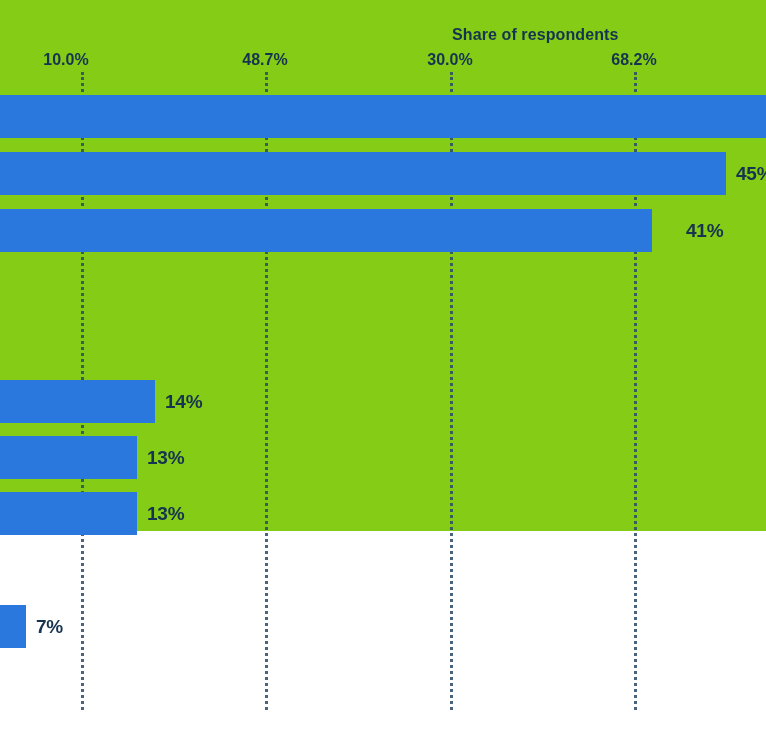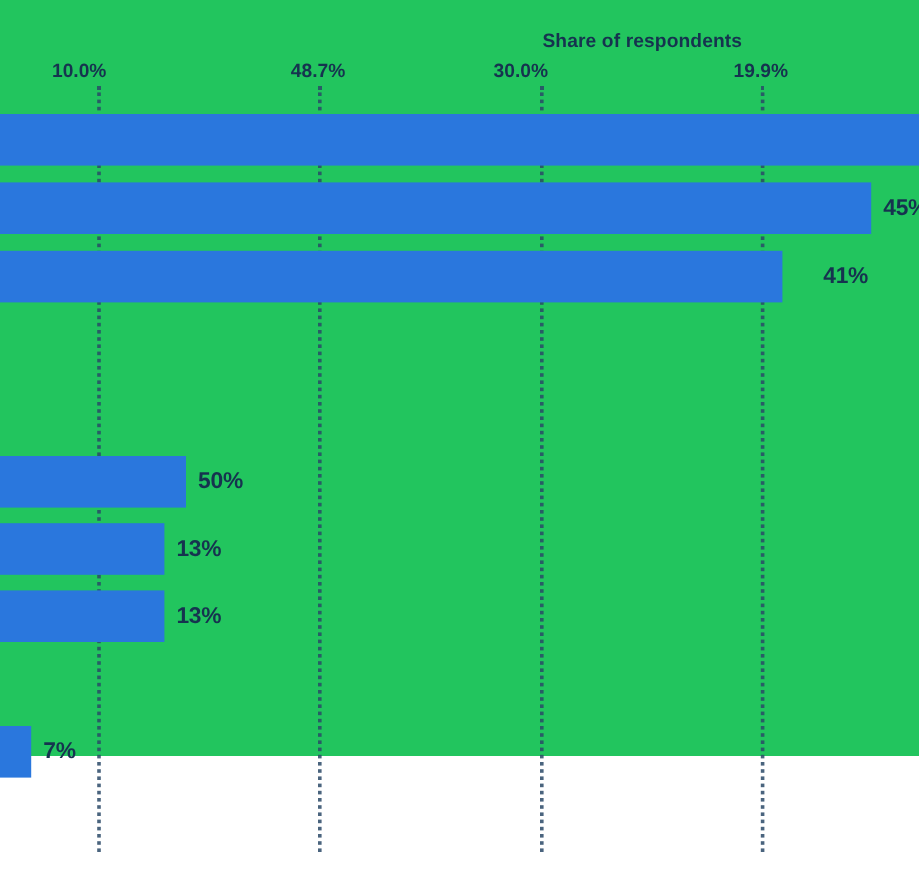--- a/index.html
+++ b/index.html
@@ -10,22 +10,22 @@
   body {
     width: 766px; height: 731px;
     font-family: "Liberation Sans", sans-serif;
     overflow: hidden;
     position: relative;
   }
 
   #chart-root {
     position: absolute;
     left: 0; top: 0;
-    width: 766px; height: 630px;
-    background: #22c55e;
+    width: 766px; height: 531px;
+    background: #84cc16;
   }
 
   
   .axis-title {
     position: absolute;
     top: 26px;
     left: 452px;
     font-size: 16px;
     font-weight: 700;
     color: #16334f;
@@ -93,22 +93,22 @@
 </head>
 <body>
 
 <div id="chart-root">
 
   <div class="axis-title">Share of respondents</div>
 
   <div id="tick-labels">
       <div class="tick-label" style="left: 66px;">10.0%</div>
       <div class="tick-label" style="left: 265px;">48.7%</div>
-      <div class="tick-label" style="left: 434px;">30.0%</div>
-      <div class="tick-label" style="left: 634px;">19.9%</div>
+      <div class="tick-label" style="left: 450px;">30.0%</div>
+      <div class="tick-label" style="left: 634px;">68.2%</div>
     </div>
   <div id="gridlines">
       <div class="gridline" style="left: 81px;"></div>
       <div class="gridline" style="left: 265px;"></div>
       <div class="gridline" style="left: 450px;"></div>
       <div class="gridline" style="left: 634px;"></div>
     </div>
   <div id="plot">
       <div class="bar-row" style="top: 95px;">
         <div class="bar" style="width: 766px;"></div>
@@ -116,21 +116,21 @@
       <div class="bar-row" style="top: 152px;">
         <div class="bar" style="width: 726px;"></div>
         <div class="bar-value" style="left: 736px;">45%</div>
       </div>
       <div class="bar-row" style="top: 209px;">
         <div class="bar" style="width: 652px;"></div>
         <div class="bar-value" style="left: 686px;">41%</div>
       </div>
       <div class="bar-row" style="top: 380px;">
         <div class="bar" style="width: 155px;"></div>
-        <div class="bar-value" style="left: 165px;">50%</div>
+        <div class="bar-value" style="left: 165px;">14%</div>
       </div>
       <div class="bar-row" style="top: 436px;">
         <div class="bar" style="width: 137px;"></div>
         <div class="bar-value" style="left: 147px;">13%</div>
       </div>
       <div class="bar-row" style="top: 492px;">
         <div class="bar" style="width: 137px;"></div>
         <div class="bar-value" style="left: 147px;">13%</div>
       </div>
       <div class="bar-row" style="top: 605px;">

